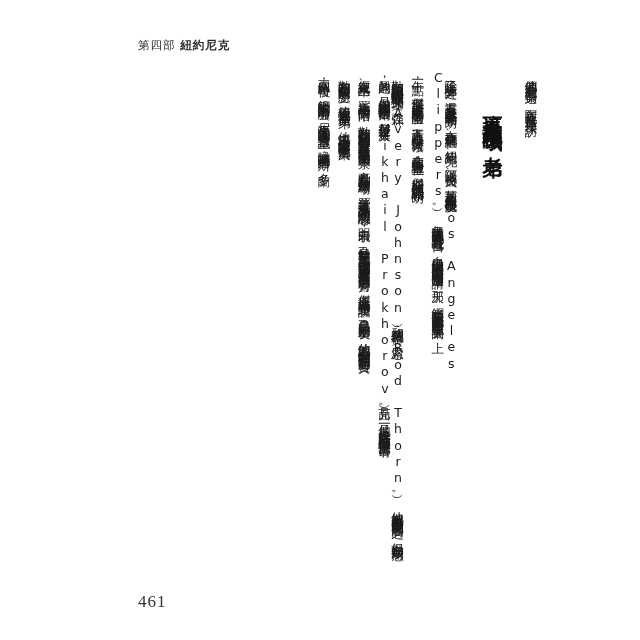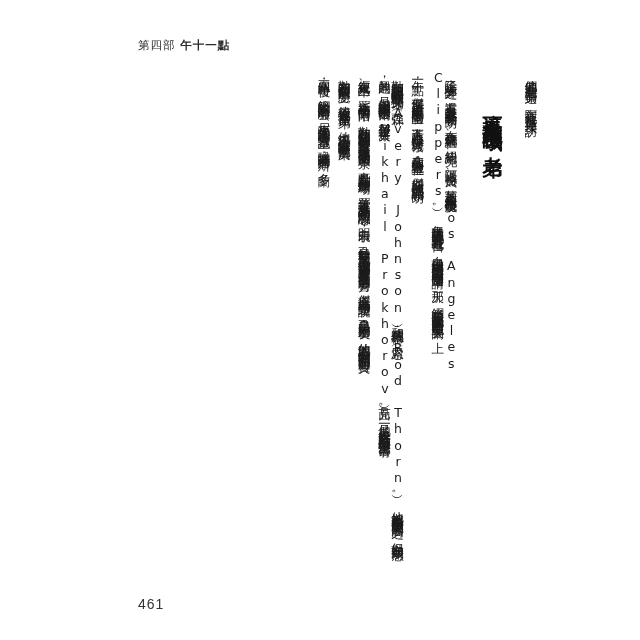--- a/index.html
+++ b/index.html
@@ -93,34 +93,34 @@
     height: 470px;
   }
   .body-col.short-a { height: 455px; }
   .body-col.short-b { height: 412px; }
 
   
   .folio {
     position: absolute;
     left: 138px;
     bottom: 28px;
-    font-size: 14px;
+    font-size: 17px;
     color: #333;
     letter-spacing: 1px;
-    font-family: Liberation Sans, sans-serif;
+    font-family: Liberation Serif, serif;
   }
 </style>
 </head>
 <body>
 
 <div class="page">
 
   <div class="running-head">
     <span class="part">第四部</span>
-    <span class="title">午十一點</span>
+    <span class="title">紐約尼克</span>
   </div>
 
   <div class="textblock">
 
     <div class="vcol lead">他們同意七月的第一週，在阿克翁進行第二次採訪。</div>
 
     <div class="heading">這可會天翻地覆哦，老弟</div>
 
     <div class="vcol body-col short-a">除了騎士隊之外，還有五支球隊在爭奪勒布朗。布魯克林籃網、紐約尼克、邁阿密熱火、芝加哥公牛和洛杉磯快艇（Los Angeles Clippers）。每支球隊的代表都計畫在七月一日，自由球員市場開始之際向勒布朗提出邀請。那天，籃網隊和是尼克隊的高層前往克里夫蘭，上</div>
     <div class="vcol body-col short-b">午十一點，傑斯帶著一群籃網隊高階主管，進入市中心一棟辦公大樓。在八樓的會議室裡，傑斯介紹他們認識勒布朗。</div>

